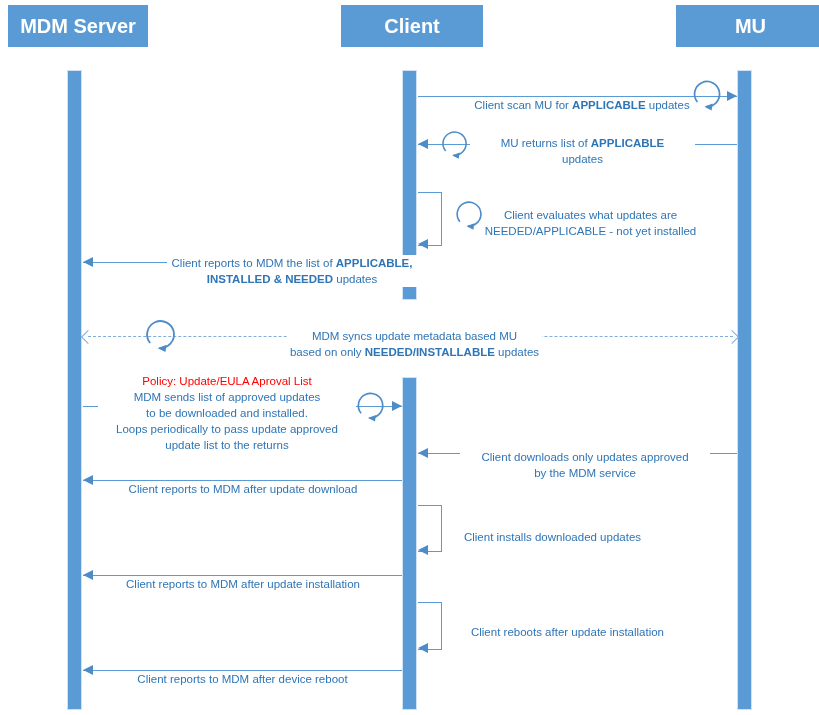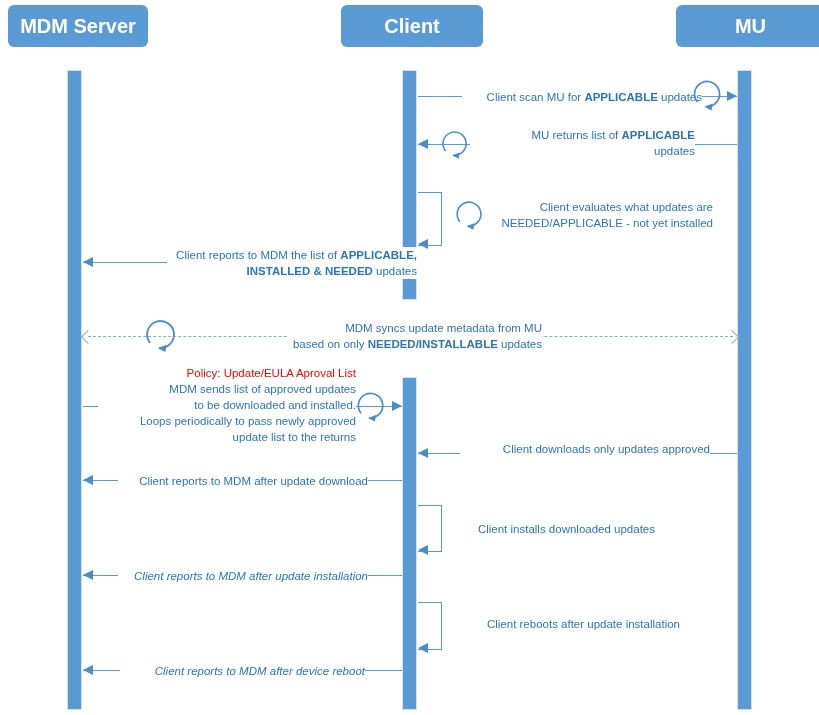--- a/index.html
+++ b/index.html
@@ -1,31 +1,31 @@
 <!DOCTYPE html>
 <html><head>
 <meta charset="utf-8">
 <style>
   html,body{margin:0;padding:0;background:#ffffff;}
   #canvas{position:relative;width:819px;height:715px;background:#fff;overflow:hidden;
           font-family:"Liberation Sans",sans-serif;}
   .actor{position:absolute;top:5px;height:42px;background:#5B9BD5;color:#fff;
-         font-weight:bold;font-size:20px;display:flex;align-items:center;justify-content:center;border-radius:6px;}
+         font-weight:bold;font-size:20px;display:flex;align-items:center;justify-content:center;}
   .lifeline{position:absolute;width:15px;background:#5B9BD5;border:1px solid #CFE1F2;box-sizing:border-box;}
   .line{position:absolute;height:0;border-top:1.5px solid #5B9BD5;z-index:1;}
   .dline{position:absolute;height:0;border-top:1.5px dashed #7FAEDC;z-index:1;}
   .bracket{position:absolute;border:1.5px solid #5B9BD5;border-left:none;z-index:1;}
   .ah{position:absolute;width:0;height:0;border-top:5px solid transparent;border-bottom:5px solid transparent;z-index:3;}
   .ah.l{border-right:10px solid #4E8CC9;}
   .ah.r{border-left:10px solid #4E8CC9;}
   .chev{position:absolute;width:9px;height:9px;z-index:3;}
   .chev.l{border-left:1.5px solid #7FAEDC;border-bottom:1.5px solid #7FAEDC;transform:rotate(45deg);}
   .chev.r{border-right:1.5px solid #7FAEDC;border-top:1.5px solid #7FAEDC;transform:rotate(45deg);}
   .lbl{position:absolute;background:#fff;color:#2E75B6;font-size:11.5px;line-height:16px;
-       text-align:right;z-index:2;}
+       text-align:center;z-index:2;margin-top:8px;}
   .lbl .b{font-weight:bold;}
   .lbl.red{color:#FF0000;background:transparent;}
   .loop{position:absolute;z-index:4;}
   .ln{display:block;}
 </style>
 </head>
 <body>
 
 <div id="canvas">
 
@@ -89,68 +89,69 @@
     <div class="ln"><span class="b">INSTALLED &amp; NEEDED</span><span> updates</span></div>
   </div>
 
   <div class="dline" style="left:88px;top:336px;width:645px;"></div>
   <div class="chev l" style="left:83px;top:332px;"></div>
   <div class="chev r" style="left:727px;top:332px;"></div>
   <svg class="loop" style="left:139px;top:314px;" width="43" height="43" viewBox="0 0 40 40">
       <use href="#loop-g"></use>
     </svg>
   <div class="lbl" style="left:287px;top:320px;width:255px;">
-    <div class="ln"><span>MDM syncs update metadata from MU</span></div>
+    <div class="ln"><span>MDM syncs update metadata based MU</span></div>
     <div class="ln"><span>based on only </span><span class="b">NEEDED/INSTALLABLE</span><span> updates</span></div>
   </div>
 
   <div class="line" style="left:83px;top:406px;width:319px;"></div>
   <div class="ah r" style="left:392px;top:401px;"></div>
   <svg class="loop" style="left:351px;top:387px;" width="39" height="39" viewBox="0 0 40 40">
       <use href="#loop-g"></use>
     </svg>
   <div class="lbl red" style="left:98px;top:365px;width:258px;">
     <div class="ln">Policy: Update/EULA Aproval List</div>
   </div>
   <div class="lbl" style="left:98px;top:381px;width:258px;">
     <div class="ln">MDM sends list of approved updates</div>
     <div class="ln">to be downloaded and installed.</div>
-    <div class="ln">Loops periodically to pass newly approved</div>
+    <div class="ln">Loops periodically to pass update approved</div>
     <div class="ln">update list to the returns</div>
   </div>
 
   <div class="line" style="left:418px;top:453px;width:319px;"></div>
   <div class="ah l" style="left:418px;top:448px;"></div>
   <div class="lbl" style="left:460px;top:441px;width:250px;">
     <div class="ln"><span>Client downloads only updates approved</span></div>
+    <div class="ln"><span>by the MDM service</span></div>
   </div>
 
   <div class="line" style="left:83px;top:480px;width:319px;"></div>
   <div class="ah l" style="left:83px;top:475px;"></div>
   <div class="lbl" style="left:118px;top:473px;width:250px;">
     <div class="ln"><span>Client reports to MDM after update download</span></div>
   </div>
 
   <div class="bracket" style="left:418px;top:505px;width:23px;height:45px;"></div>
   <div class="ah l" style="left:418px;top:545px;"></div>
   <div class="lbl" style="left:450px;top:521px;width:205px;">
     <div class="ln"><span>Client installs downloaded updates</span></div>
   </div>
 
   <div class="line" style="left:83px;top:575px;width:319px;"></div>
   <div class="ah l" style="left:83px;top:570px;"></div>
-  <div class="lbl" style="left:118px;top:568px;width:250px;font-style:italic;">
+  <div class="lbl" style="left:118px;top:568px;width:250px;">
     <div class="ln"><span>Client reports to MDM after update installation</span></div>
   </div>
 
   <div class="bracket" style="left:418px;top:602px;width:23px;height:46px;"></div>
   <div class="ah l" style="left:418px;top:643px;"></div>
   <div class="lbl" style="left:455px;top:616px;width:225px;">
     <div class="ln"><span>Client reboots after update installation</span></div>
   </div>
 
   <div class="line" style="left:83px;top:670px;width:319px;"></div>
   <div class="ah l" style="left:83px;top:665px;"></div>
-  <div class="lbl" style="left:120px;top:663px;width:245px;font-style:italic;">
+  <div class="lbl" style="left:120px;top:663px;width:245px;">
     <div class="ln"><span>Client reports to MDM after device reboot</span></div>
   </div>
 
 </div>
 
 </body></html>

